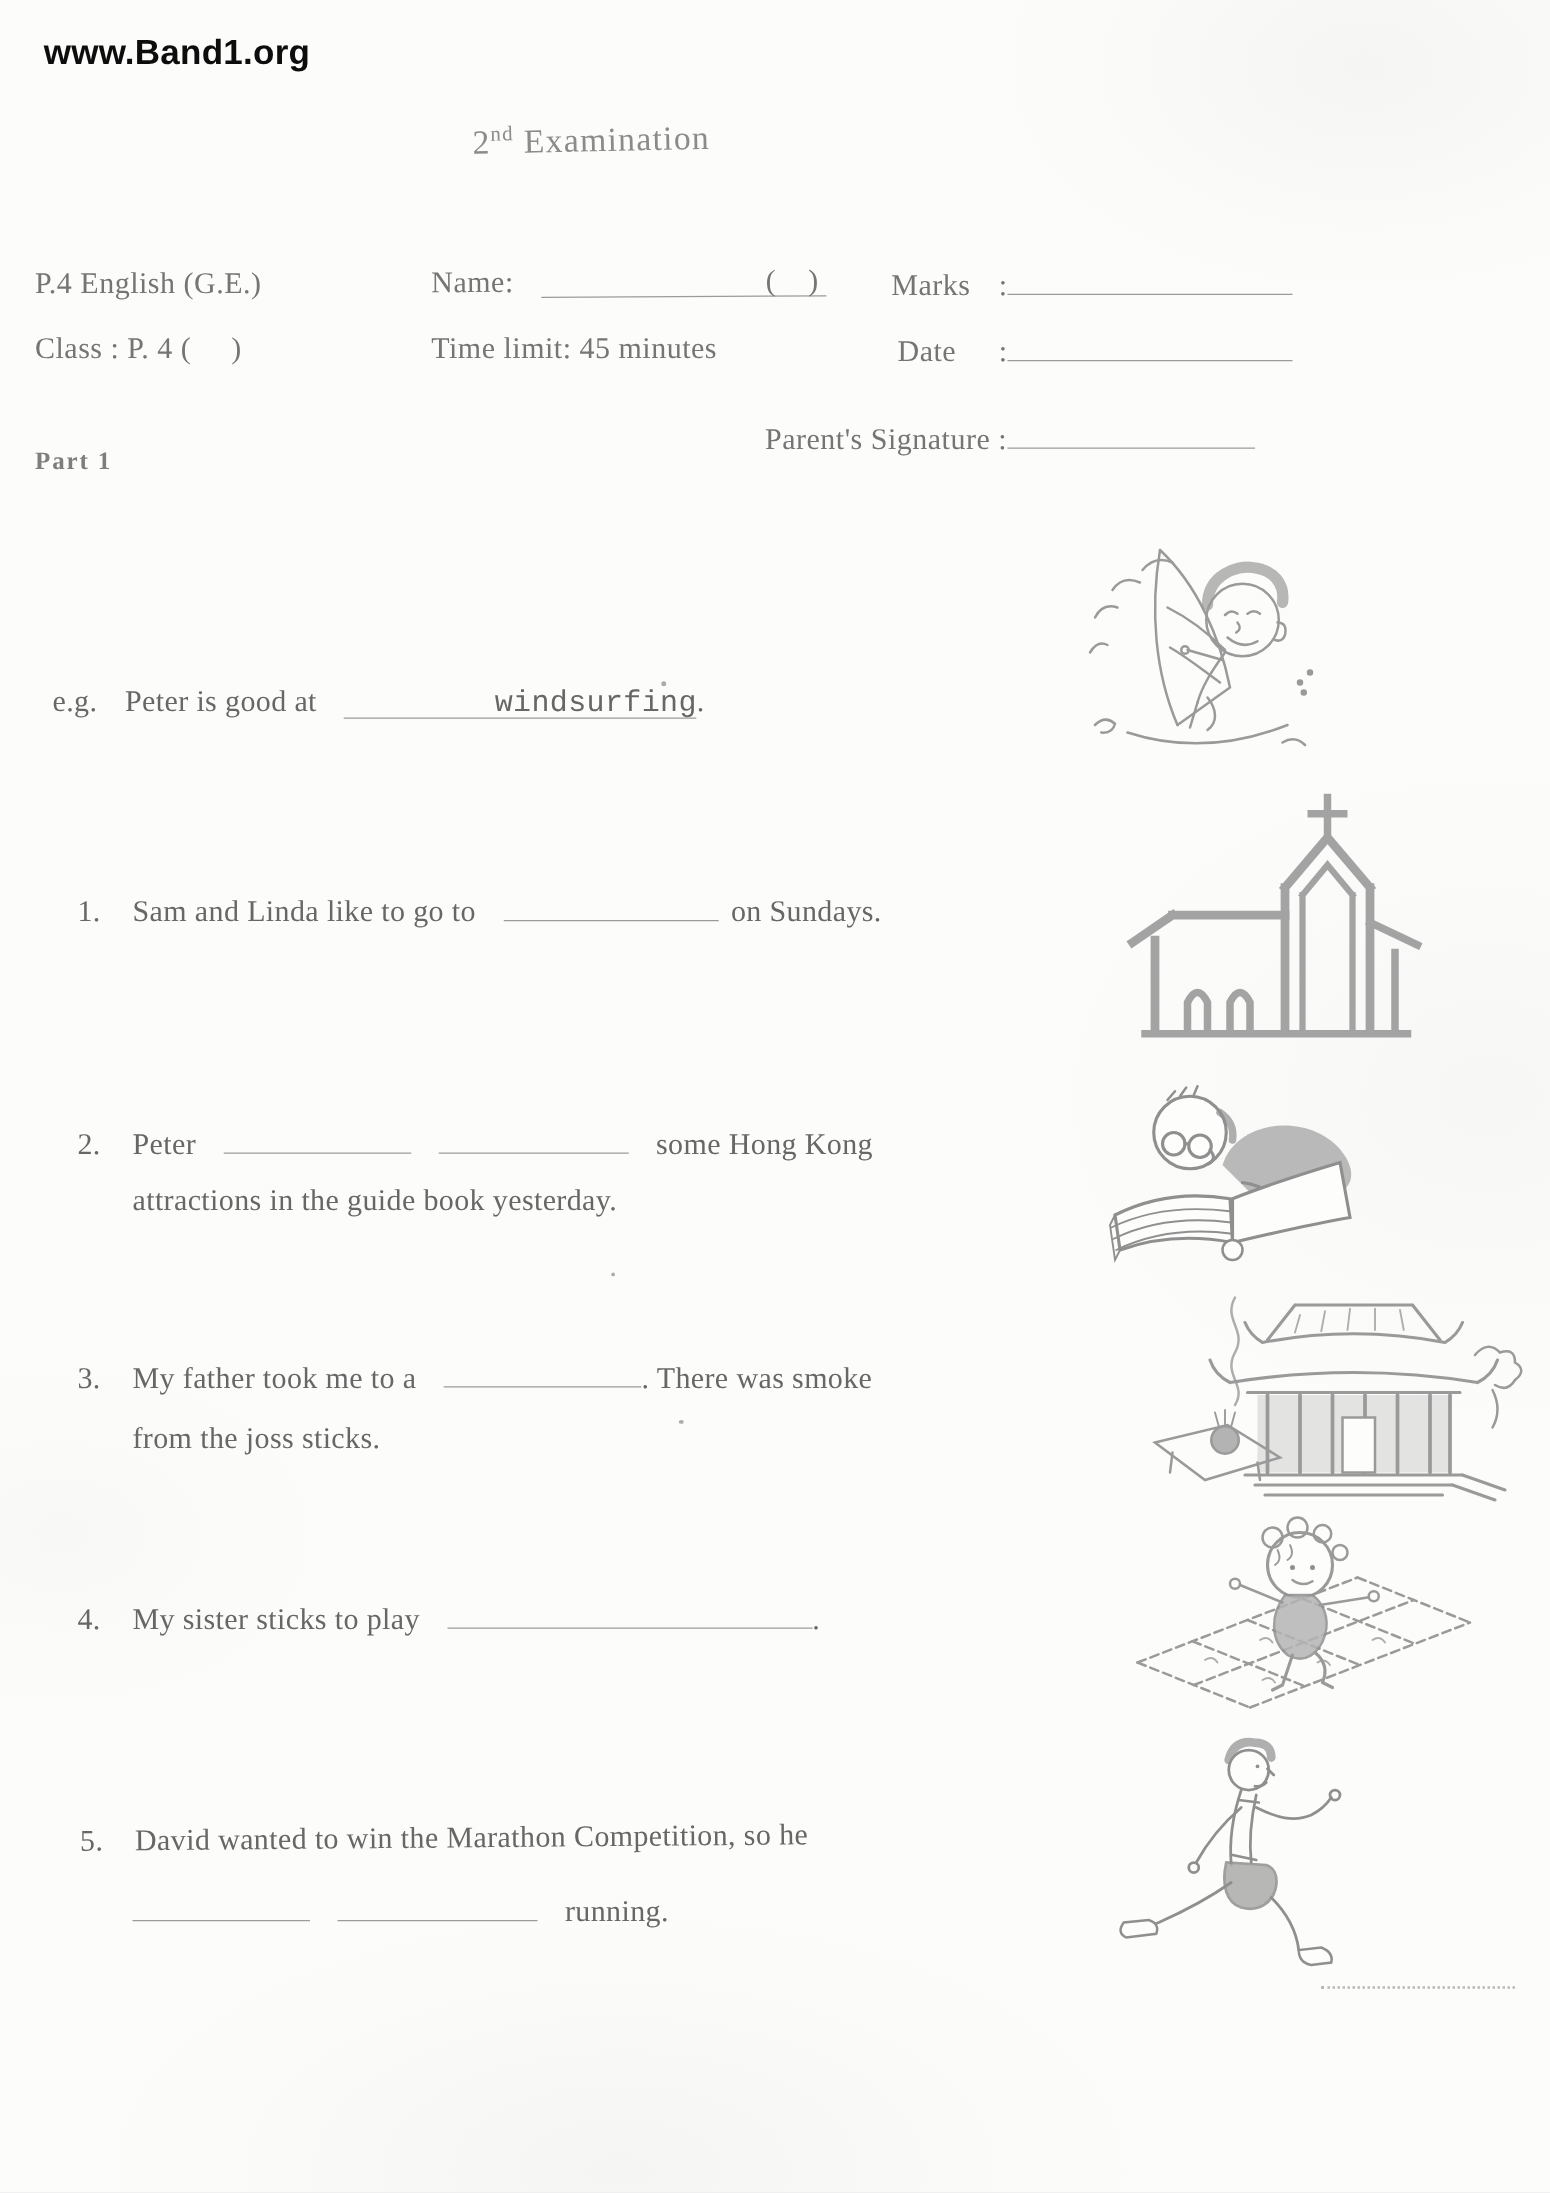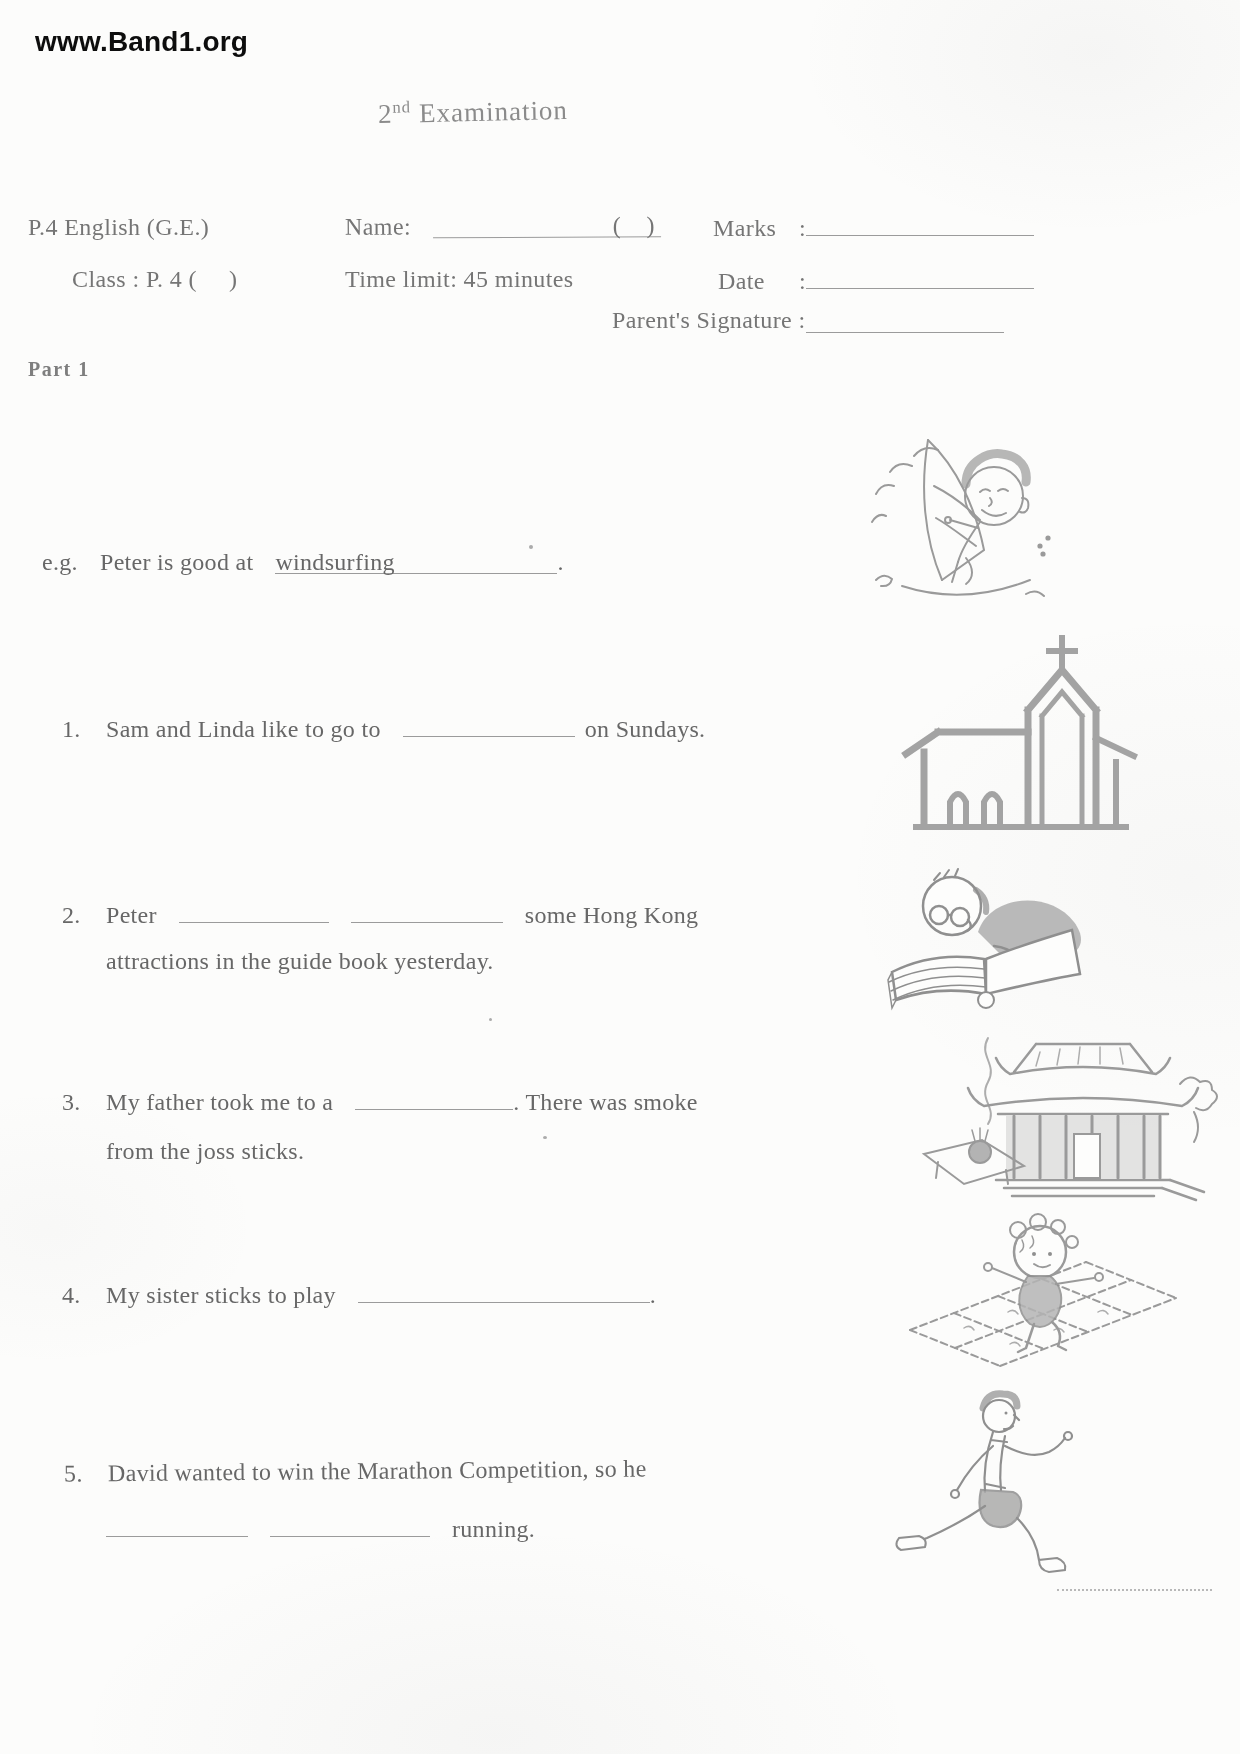--- a/index.html
+++ b/index.html
@@ -14,21 +14,21 @@
     font-family:"Liberation Serif","DejaVu Serif",serif;
     color:#6e6e6e;
   }
   .abs{position:absolute;white-space:nowrap;}
   .row{display:flex;align-items:baseline;}
   .watermark{font-family:"Liberation Sans","DejaVu Sans",sans-serif;font-size:28px;font-weight:600;color:#0d0d0d;letter-spacing:0.2px;}
   .title{font-size:27px;color:#8b8b8b;transform:rotate(-1.2deg);letter-spacing:1px;}
   .title sup{font-size:0.62em;vertical-align:super;}
   .hdr{font-size:24px;color:#757575;letter-spacing:0.4px;}
   .blank{display:inline-flex;border-bottom:1.6px solid #9b9b9b;height:24px;align-items:baseline;}
-  .blank.center{justify-content:flex-start;}
+  .blank.center{justify-content:flex-end;font-family:Liberation Mono, monospace;}
   .blank.right{justify-content:flex-end;padding-right:6px;}
   .heading{font-size:20px;font-weight:700;color:#7e7e7e;letter-spacing:1.5px;}
   .instr{font-size:27px;color:#6f6f6f;letter-spacing:0.3px;}
   .body-line{font-size:24px;color:#676767;letter-spacing:0.3px;}
   .qnum{display:inline-block;width:44px;flex:none;}
   .eglabel{display:inline-block;width:58px;flex:none;}
   .sp-l{margin-left:10px;} .sp-xl{margin-left:22px;}
   .speck{position:absolute;background:#ababab;border-radius:50%;}
   .ground-dots{position:absolute;border-top:2px dotted #b8b8b8;height:0;}
   svg{position:absolute;overflow:visible;}
@@ -49,29 +49,29 @@
     <span class="blank right sp-xl" style="width:222px;">
         <span>(&nbsp;&nbsp;&nbsp;&nbsp;)</span>
       </span>
   </div>
   <div class="abs hdr row" style="left:713px;top:211px;">
     <span style="display:inline-block;width:86px;">Marks</span>
     <span>:</span>
     <span class="blank" style="width:228px;"></span>
   </div>
 
-  <div class="abs hdr" style="left:28px;top:266px;margin-left:44px;">Class : P. 4 (&nbsp;&nbsp;&nbsp;&nbsp;&nbsp;)</div>
+  <div class="abs hdr" style="left:28px;top:266px;">Class : P. 4 (&nbsp;&nbsp;&nbsp;&nbsp;&nbsp;)</div>
   <div class="abs hdr" style="left:345px;top:266px;">Time limit: 45 minutes</div>
   <div class="abs hdr row" style="left:718px;top:264px;">
     <span style="display:inline-block;width:81px;">Date</span>
     <span>:</span>
     <span class="blank" style="width:228px;"></span>
   </div>
 
-  <div class="abs hdr row" style="left:612px;top:307px;align-items:center;">
+  <div class="abs hdr row" style="left:612px;top:334px;">
     <span>Parent's Signature :</span>
     <span class="blank" style="width:198px;"></span>
   </div>
 
   <div class="abs heading" style="left:28px;top:358px;">Part 1</div>
 
   <div class="abs body-line row" style="left:42px;top:525px;margin-top:24px;">
     <span class="eglabel">e.g.</span>
     <span>Peter is good at</span>
     <span class="blank center sp-xl" style="width:282px;">

